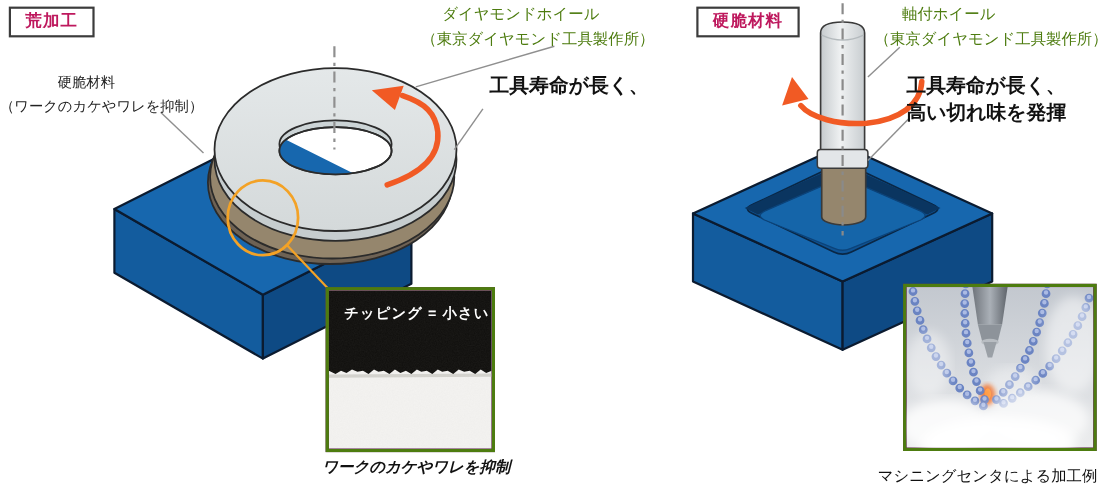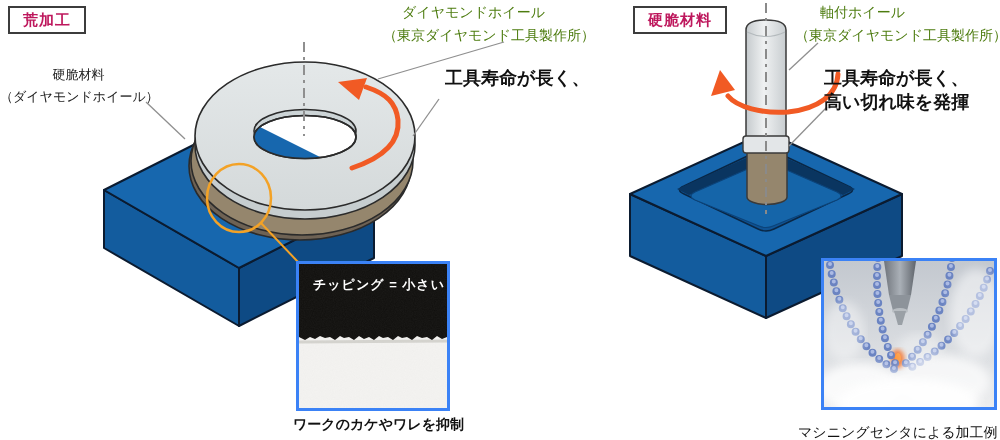--- a/index.html
+++ b/index.html
@@ -6,21 +6,21 @@
   #canvas{position:relative;width:1000px;height:440px;background:#ffffff;overflow:hidden;
           font-family:"Liberation Sans","DejaVu Sans",sans-serif;color:#1b1b1b;}
   .abs{position:absolute;}
   .hdr{border:2px solid #3c3c3c;background:#fff;font-size:15px;font-weight:700;
        padding:3px 13px;line-height:18px;letter-spacing:1px;color:#be185d;}
   .lbl{font-size:14px;line-height:23px;white-space:nowrap;color:#4d7c0f;}
   .lbl-sm{font-size:13px;line-height:22px;white-space:nowrap;color:#222;}
   .benefit{font-size:18px;font-weight:700;line-height:24px;white-space:nowrap;color:#111;}
   .caption{font-size:14px;white-space:nowrap;color:#111;}
   .caption.b{font-weight:700;}
-  .photo{box-sizing:border-box;border:3px solid #3b82f6;background:#701a75;overflow:hidden;}
+  .photo{box-sizing:border-box;border:3px solid #4d7c0f;background:#701a75;overflow:hidden;}
   .inset-title{position:absolute;left:14px;top:12px;color:#ffffff;font-weight:700;
                font-size:13px;letter-spacing:1px;white-space:nowrap;}
   svg{display:block;}
 </style>
 </head>
 <body>
 
 <div id="canvas">
 
   <svg class="abs" style="left:0;top:0;" width="1000" height="440" viewBox="0 0 1000 440">
@@ -103,21 +103,21 @@
       <line x1="818" y1="43" x2="789" y2="70"></line>
       <line x1="827" y1="107" x2="789" y2="146"></line>
     </g>
   </svg>
 
   <div class="abs hdr" style="left:8px;top:6px;">荒加工</div>
   <div class="abs hdr" style="left:633px;top:6px;">硬脆材料</div>
 
   <div class="abs lbl-sm" style="left:0;top:64px;width:157px;text-align:center;">
     <div>硬脆材料</div>
-    <div>（ダイヤモンドホイール）</div>
+    <div>（ワークのカケやワレを抑制）</div>
   </div>
 
   <div class="abs lbl" style="left:402px;top:1px;">ダイヤモンドホイール</div>
   <div class="abs lbl" style="left:383px;top:24px;">（東京ダイヤモンド工具製作所）</div>
 
   <div class="abs benefit" style="left:445px;top:66px;">
     <div>工具寿命が長く、</div>
   </div>
 
   <div class="abs lbl" style="left:820px;top:1px;">軸付ホイール</div>
@@ -136,21 +136,21 @@
           <feColorMatrix type="matrix" values="0 0 0 0 0.5  0 0 0 0 0.5  0 0 0 0 0.48  0 0 0 0.4 0"></feColorMatrix>
         </filter>
       </defs>
       <rect x="0" y="0" width="148" height="144" fill="#f4f3f1"></rect>
       <path d="M0,78 L148,77" stroke="#c8c6c1" stroke-width="3" fill="none" opacity="0.7"></path>
       <path fill="#100f0d" d="M0,0 H148 V73 L143,75 L138,72 L133,76 L128,73 L123,74 L118,72 L113,76 L108,73 L103,74 L99,72 L94,76 L89,73 L84,74 L80,72 L75,76 L70,73 L65,75 L60,72 L55,76 L50,73 L45,74 L41,72 L36,76 L31,73 L26,74 L21,72 L16,75 L11,73 L6,76 L0,73 Z"></path>
       <rect x="0" y="0" width="148" height="144" filter="url(#grain)" opacity="0.18"></rect>
     </svg>
     <div class="inset-title">チッピング = 小さい</div>
   </div>
-  <div class="abs caption b" style="left:293px;top:416px;">ワークのカケやワレを抑制</div>
+  <div class="abs caption b" style="left:293px;top:416px;font-style:italic;">ワークのカケやワレを抑制</div>
 
   <div class="abs photo" style="left:821px;top:258px;width:176px;height:152px;">
     <svg width="170" height="146" viewBox="0 0 170 146">
       <defs>
         <linearGradient id="mistBg" x1="0" y1="0" x2="0" y2="1">
           <stop offset="0" stop-color="#c3c8cf"></stop>
             <stop offset="0.55" stop-color="#d8dbdf"></stop>
           <stop offset="1" stop-color="#ecedee"></stop>
         </linearGradient>
         <linearGradient id="spindleGrad" x1="0" y1="0" x2="1" y2="0">

